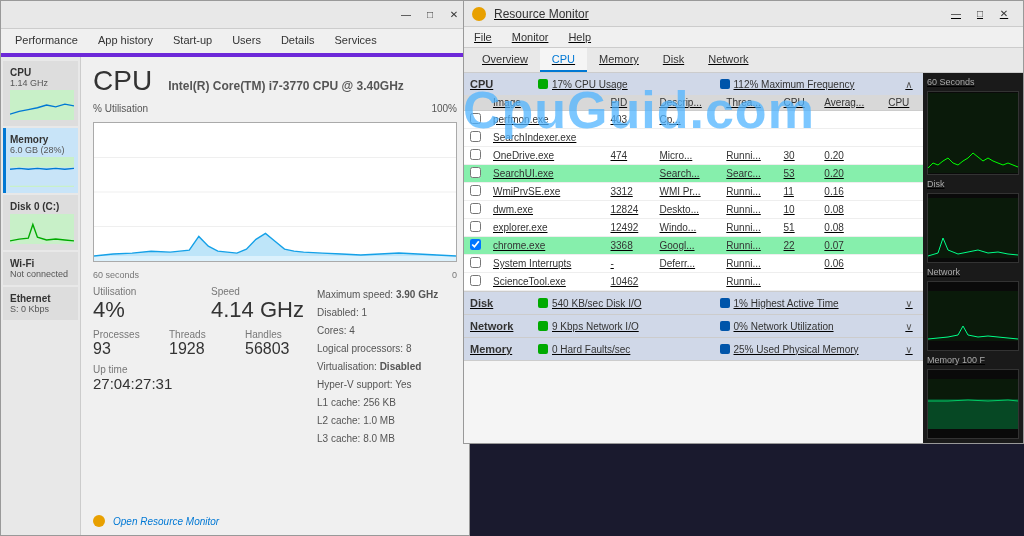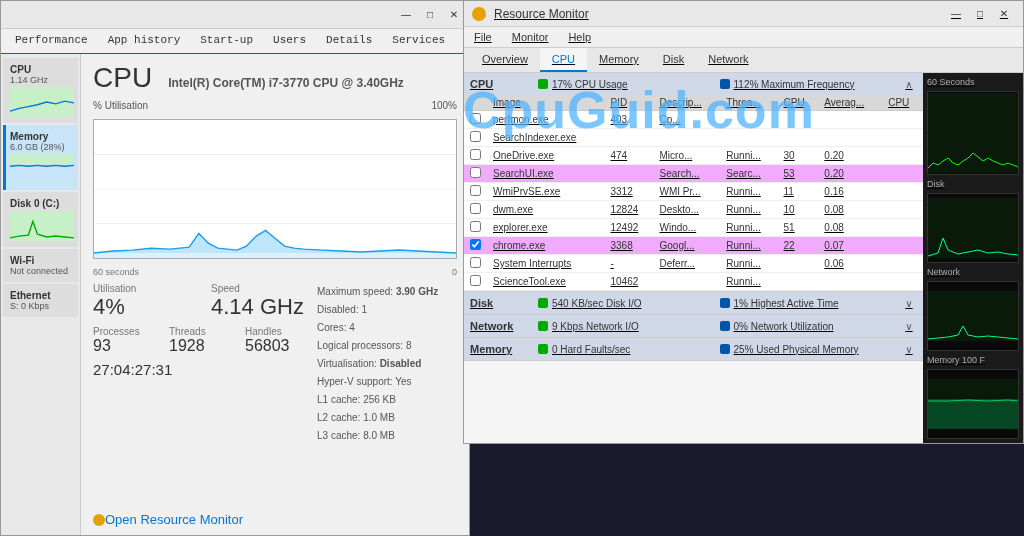--- a/index.html
+++ b/index.html
@@ -48,23 +48,22 @@
       font-size: 10px;
       display: flex;
       align-items: center;
       justify-content: center;
       color: #333;
     }
 
     .tabs-bar {
       background: #f0f0f0;
       display: flex;
-      border-bottom: 1px solid #6d28d9;
+      border-bottom: 4px solid #6d28d9;
       padding: 0 4px;
-      font-family: Liberation Mono, monospace;
     }
     .tab-item {
       padding: 5px 10px;
       font-size: 11px;
       cursor: pointer;
       color: #333;
       border-bottom: 2px solid transparent;
     }
 
     .tm-content {
@@ -160,25 +159,26 @@
     .stat-label { font-size: 10px; color: #777; }
     .stat-value { font-size: 16px; font-weight: 400; color: #333; }
     .stat-value.large { font-size: 22px; }
     .uptime-label { font-size: 10px; color: #777; }
     .uptime-value { font-size: 15px; color: #333; }
 
     .open-rm {
       margin-top: auto;
       display: flex;
       align-items: center;
-      gap: 0;
+      gap: 8px;
       color: #0078d4;
-      font-size: 13px;
+      font-size: 10px;
       cursor: pointer;
       padding-top: 6px;
+      font-style: italic;
     }
 
     
     .resource-monitor {
       position: absolute;
       left: 463px;
       top: 0;
       width: 561px;
       height: 444px;
       background: #f5f5f5;
@@ -318,21 +318,21 @@
       color: #333;
       border-bottom: 1px solid #ccc;
       white-space: nowrap;
     }
     .cpu-table td {
       padding: 2px 6px;
       border-bottom: 1px solid #eee;
       color: #333;
       white-space: nowrap;
     }
-    .cpu-table tr.highlighted { background: #f0abfc; }
+    .cpu-table tr.highlighted { background: #86efac; }
     .cpu-table .checkbox-col { width: 16px; }
     .cpu-table input[type="checkbox"] { width: 11px; height: 11px; }
 
     
     .rm-small-section {
       border-bottom: 1px solid #ccc;
     }
     .rm-small-header {
       background: #d0d8e8;
       display: flex;
@@ -498,20 +498,21 @@
             <div class="stat-block">
               <div class="stat-label">Threads</div>
               <div class="stat-value">1928</div>
             </div>
             <div class="stat-block">
               <div class="stat-label">Handles</div>
               <div class="stat-value">56803</div>
             </div>
           </div>
           <div style="margin-top:6px;">
+            <div class="uptime-label">Up time</div>
             <div class="uptime-value">27:04:27:31</div>
           </div>
         </div>
         <div class="stats-col2">
           <div style="font-size:10px; line-height:1.8; color:#555;">
             <div><span>Maximum speed:</span> <strong>3.90 GHz</strong></div>
             <div><span>Disabled:</span> <span>1</span></div>
             <div><span>Cores:</span> <span>4</span></div>
             <div><span>Logical processors:</span> <span>8</span></div>
             <div><span>Virtualisation:</span> <strong>Disabled</strong></div>

